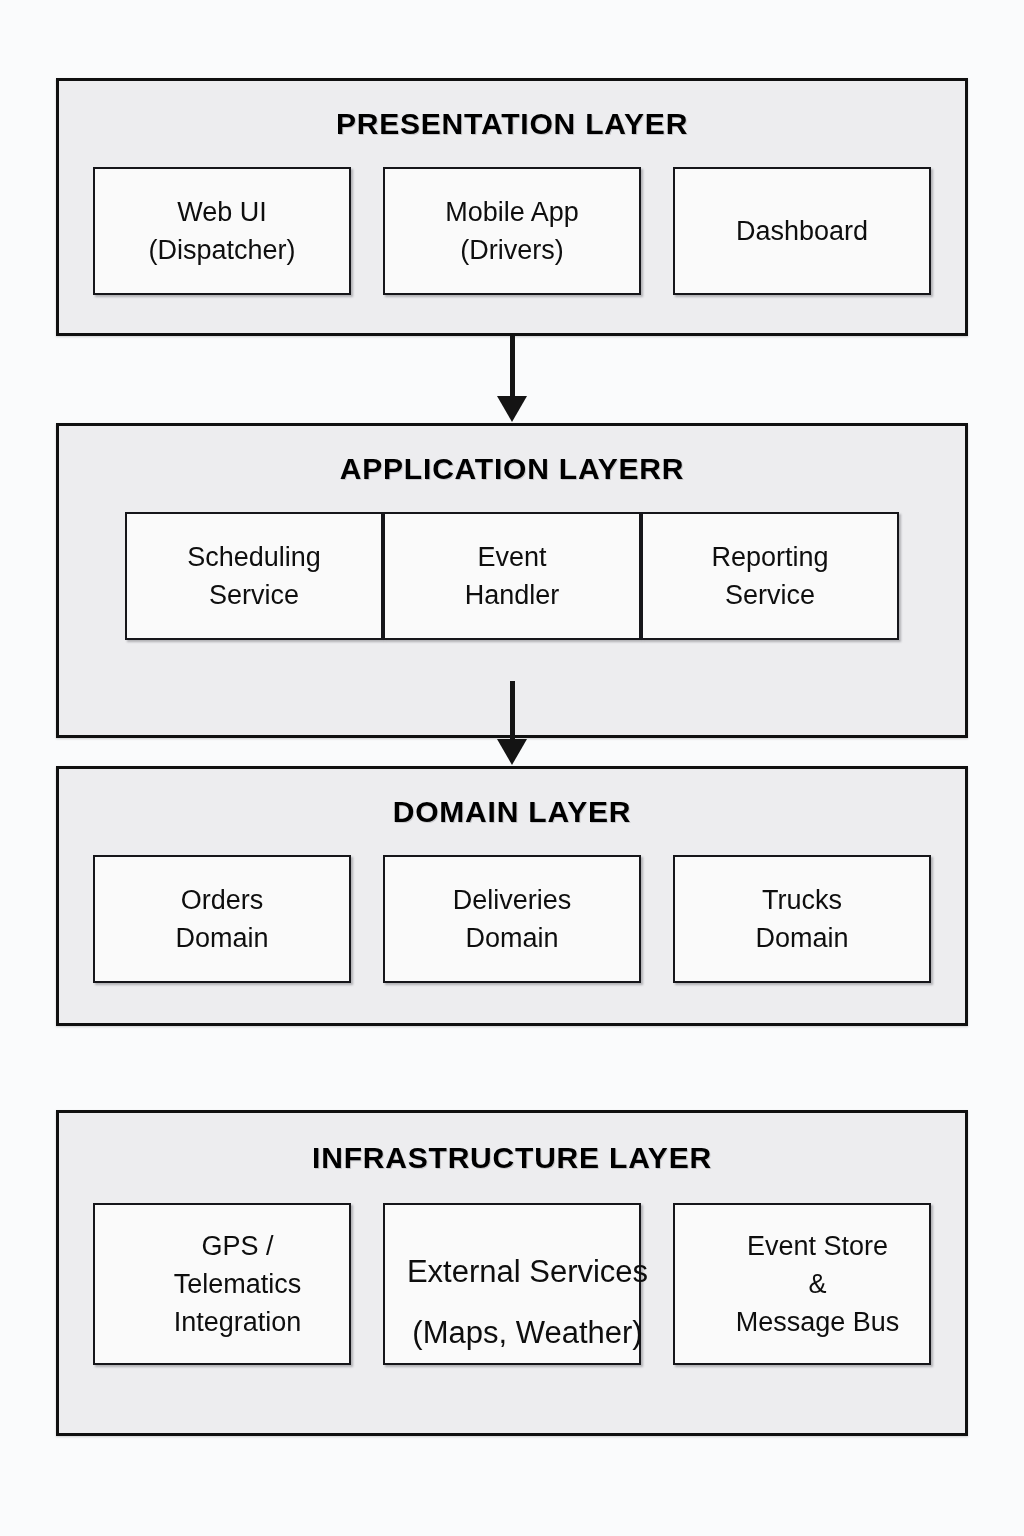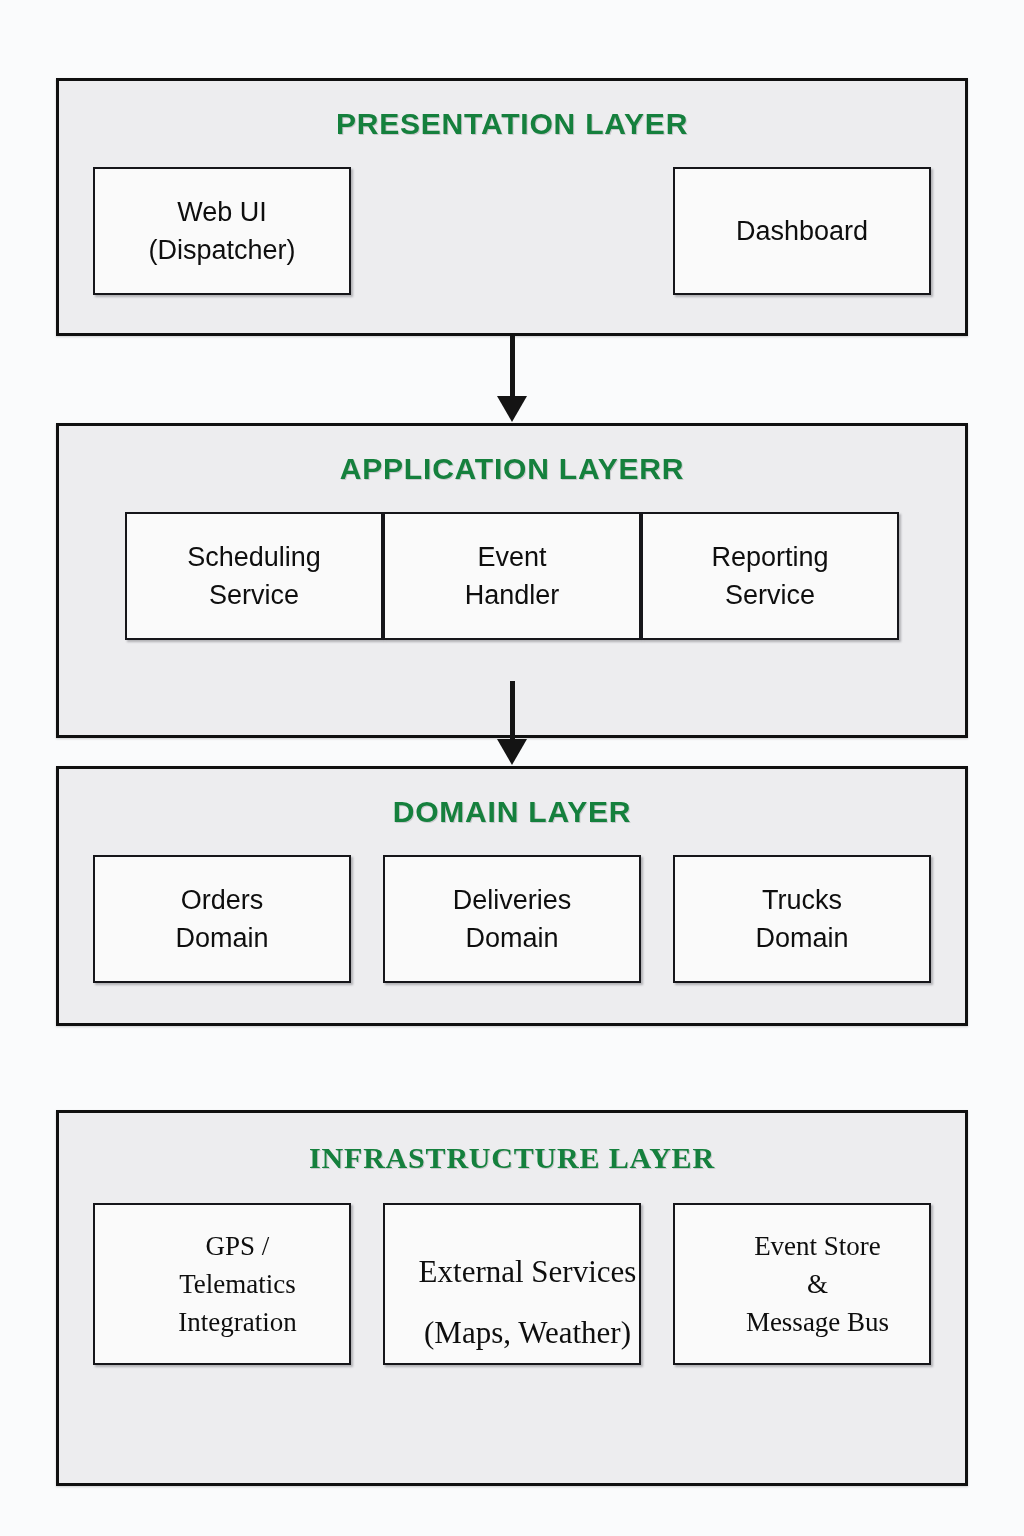--- a/index.html
+++ b/index.html
@@ -34,21 +34,21 @@
     border: 3px solid #101010;
     background: #ededef;
     box-shadow: 0 1px 2px rgba(0,0,0,0.18);
   }
 
   .layer-title {
     text-align: center;
     font-weight: bold;
     font-size: 30px;
     letter-spacing: 0.8px;
-    color: #15803d;
+    color: #000000;
     text-shadow: 1px 1px 0 rgba(120,120,125,0.30);
     white-space: nowrap;
   }
 
   
   .box-row {
     display: flex;
     justify-content: space-between;
     padding: 0 34px;
     box-sizing: border-box;
@@ -75,21 +75,21 @@
 
   
   .col1 { width: 258px; }
   .col2 { width: 258px; }
   .col3 { width: 258px; }
 
   
   #layer-presentation  { top: 78px;   height: 258px; }
   #layer-application   { top: 423px;  height: 315px; }
   #layer-domain        { top: 766px;  height: 260px; }
-  #layer-infrastructure{ top: 1110px; height: 376px; font-family: Liberation Serif, serif; }
+  #layer-infrastructure{ top: 1110px; height: 326px; }
 
   #layer-presentation   .layer-title { margin-top: 26px; }
   #layer-application    .layer-title { margin-top: 26px; }
   #layer-domain         .layer-title { margin-top: 26px; }
   #layer-infrastructure .layer-title { margin-top: 28px; }
 
   #layer-presentation   .box-row { margin-top: 26px; }
   #layer-application    .box-row { margin-top: 26px; justify-content: center; }
   #layer-domain         .box-row { margin-top: 26px; }
   #layer-infrastructure .box-row { margin-top: 28px; }
@@ -142,20 +142,24 @@
 
 <div id="diagram">
 
   <div class="layer" id="layer-presentation">
     <div class="layer-title">PRESENTATION LAYER</div>
     <div class="box-row">
       <div class="node-box col1">
         <span class="ln">Web UI</span>
         <span class="ln">(Dispatcher)</span>
       </div>
+      <div class="node-box col2">
+        <span class="ln">Mobile App</span>
+        <span class="ln">(Drivers)</span>
+      </div>
       <div class="node-box col3">
         <span class="ln">Dashboard</span>
       </div>
     </div>
   </div>
 
   <div class="arrow" id="arrow-pres-app">
     <div class="shaft"></div>
     <div class="head"></div>
   </div>

